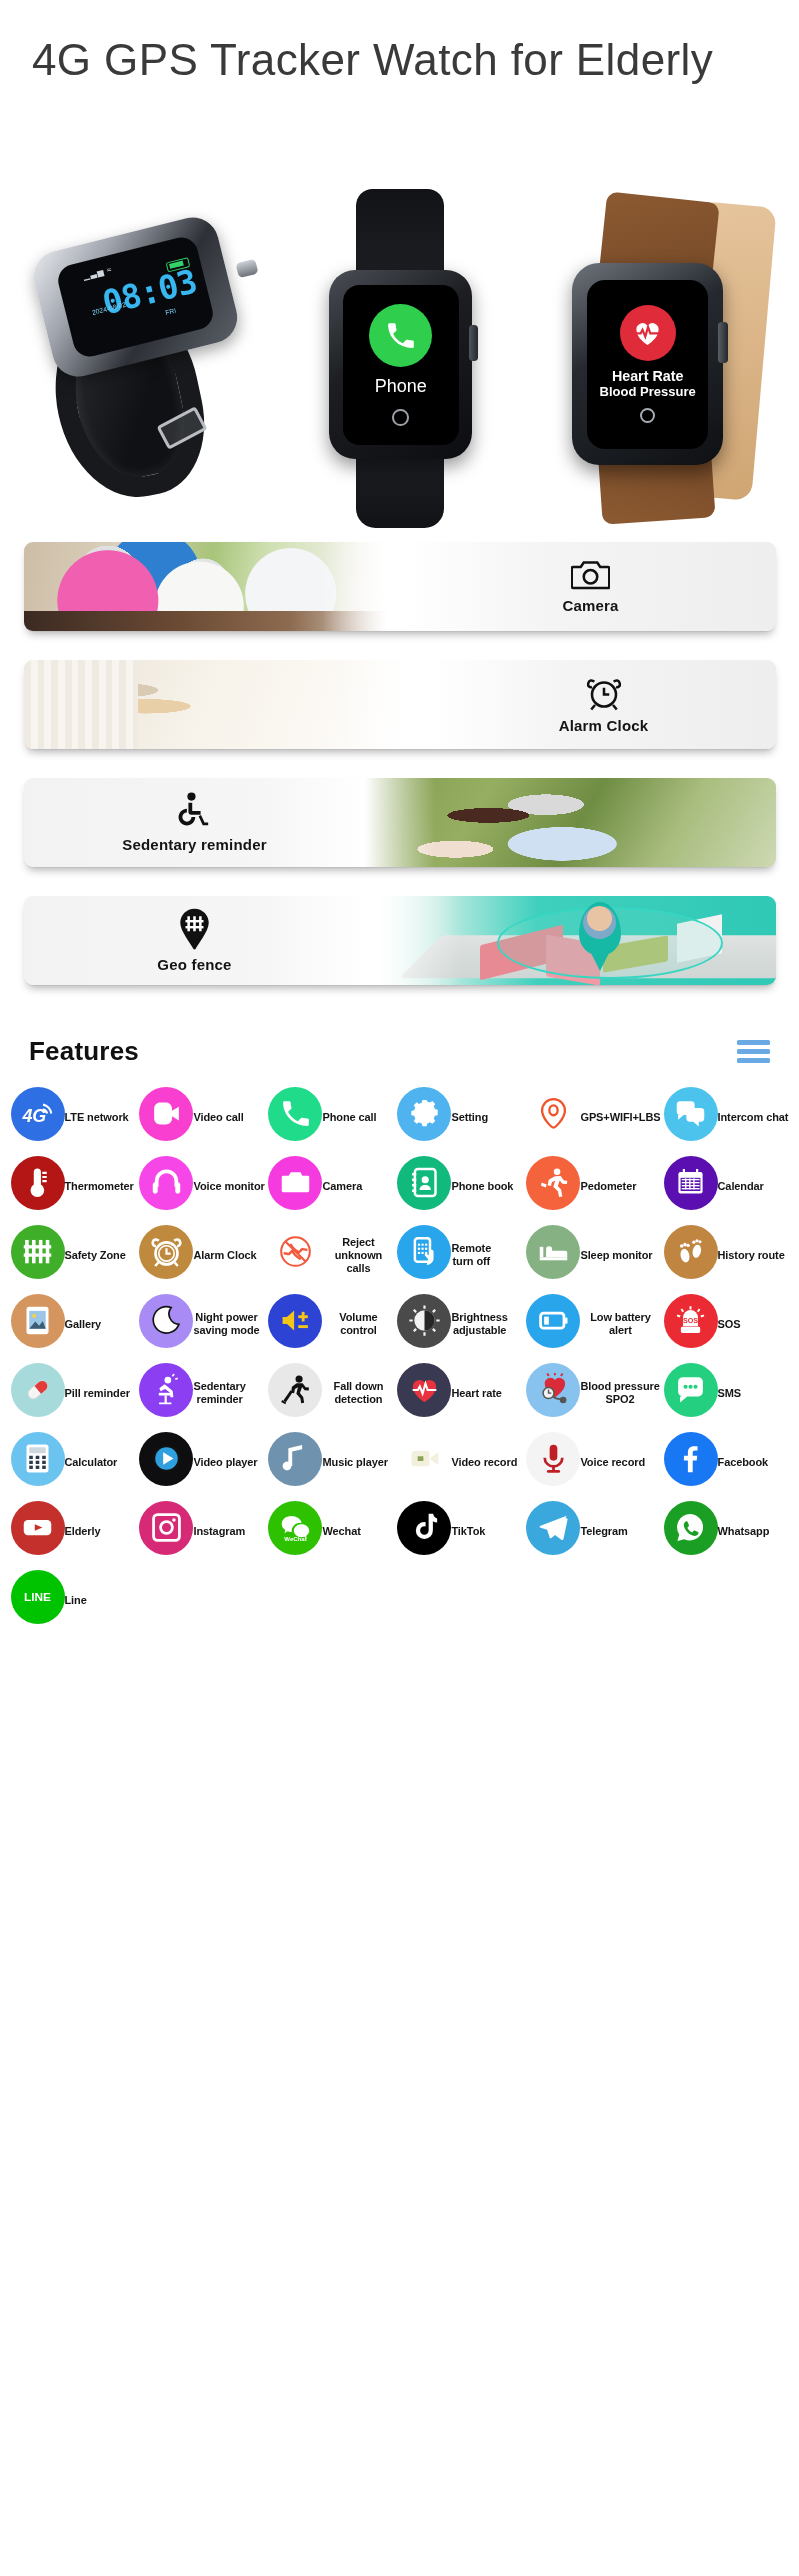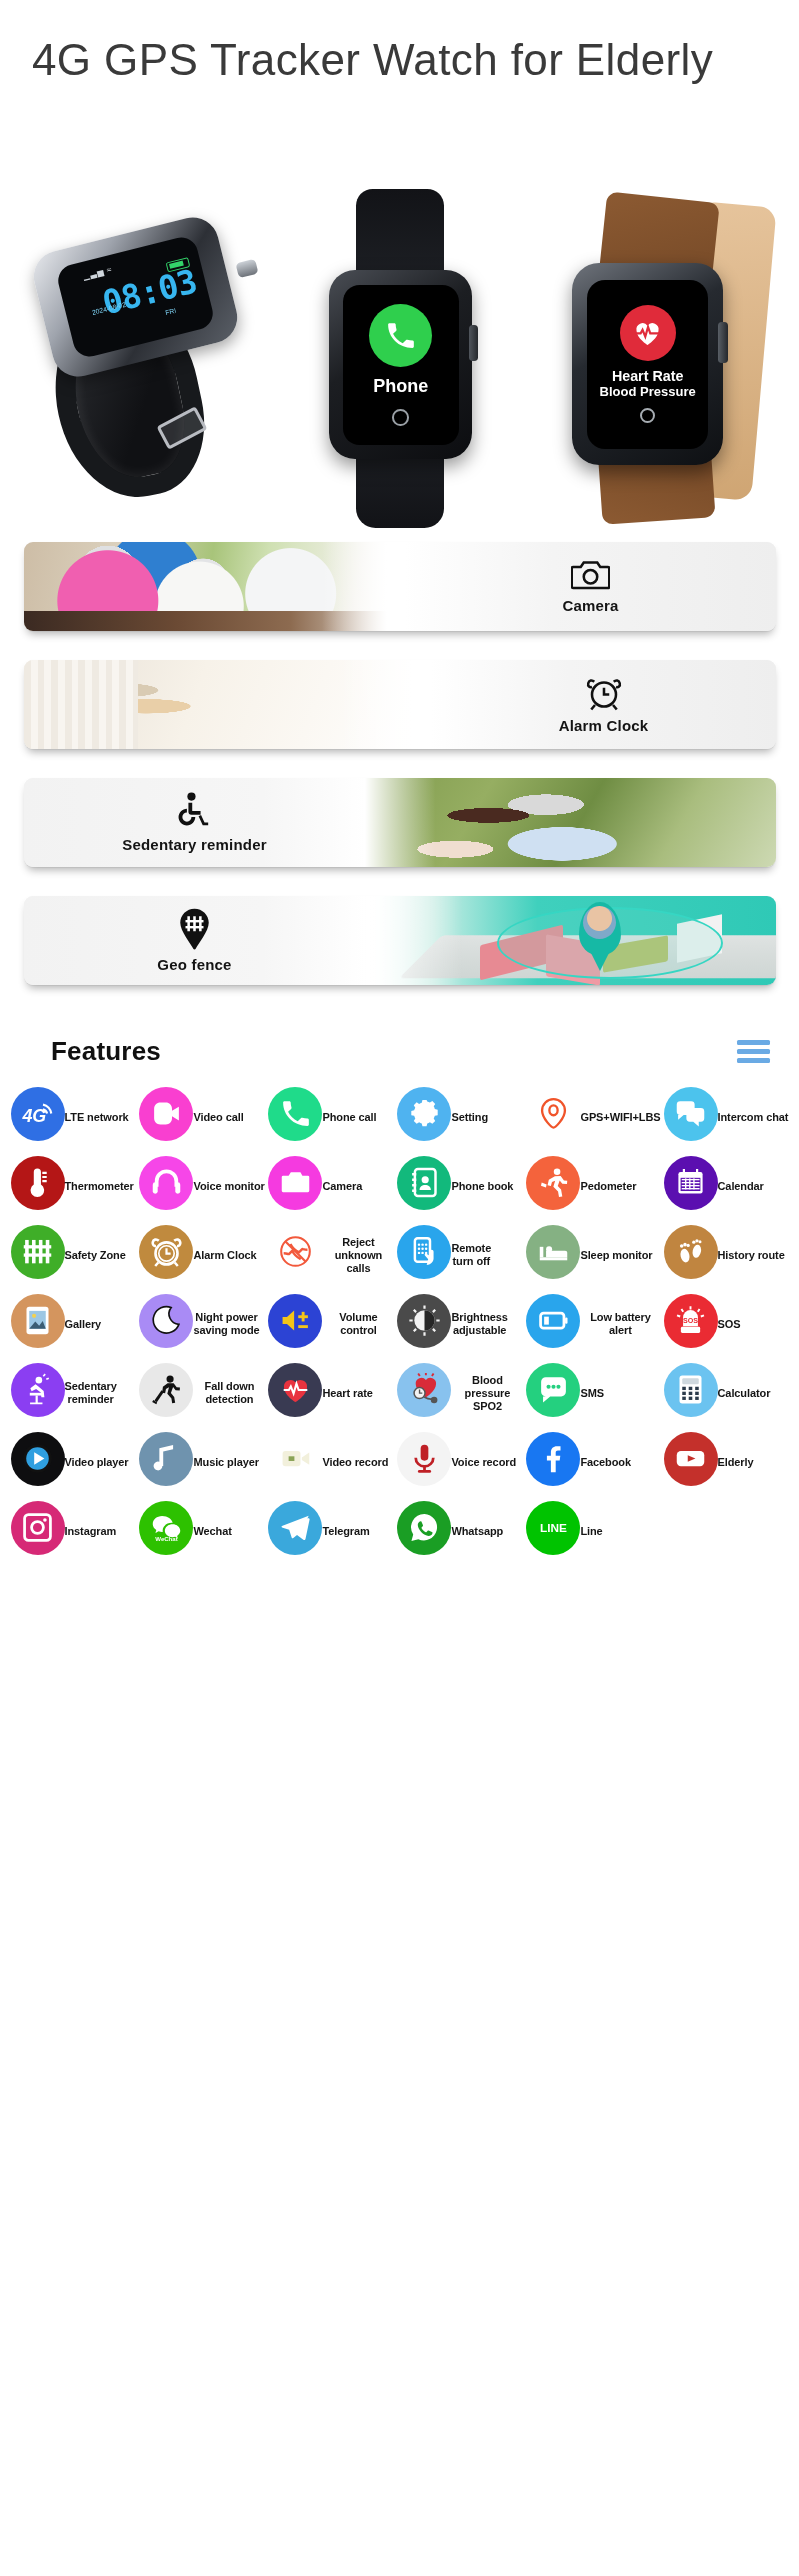--- a/index.html
+++ b/index.html
@@ -67,21 +67,21 @@
     background:linear-gradient(0deg,#121317,#23262b); border-radius:6px 6px 19.6px 19.6px; }
   .w2-body { position:absolute; left:19.6px; top:81px; width:143px; height:189px;
     background:linear-gradient(145deg,#4a4e55 0%,#1c1e22 40%,#0c0d10 100%);
     border-radius:26px; box-shadow:0 7.5px 18px rgba(0,0,0,.4); }
   .w2-screen { position:absolute; left:13.6px; top:15px; width:116px; height:160px;
     background:#000; border-radius:16.6px; display:flex; flex-direction:column;
     align-items:center; justify-content:center; }
   .w2-call { width:63px; height:63px; border-radius:50%; background:#2fcf4d;
     display:flex; align-items:center; justify-content:center; }
   .w2-call svg { width:33px; height:33px; fill:#fff; }
-  .w2-label { color:#fff; font-size:18px; font-weight:700; margin-top:9px; }
+  .w2-label { color:#fff; font-size:18px; font-weight:400; margin-top:9px; }
   .w2-home { width:16.6px; height:16.6px; border:2.3px solid #9aa0a6; border-radius:50%; margin-top:12px; }
   .w2-btn { position:absolute; right:12px; top:136px; width:9px; height:36px;
     background:linear-gradient(90deg,#51565d,#25282c); border-radius:3.8px; }
 
   
   .watch3 { position: relative; width: 226px; height: 332px; }
   .w3-strapT { position:absolute; left:54px; top:7.5px; width:113px; height:136px;
     background:linear-gradient(160deg,#8c5a32,#6d4323); border-radius:10.6px; transform:rotate(6deg); }
   .w3-strapB { position:absolute; left:53px; top:226px; width:113px; height:106px;
     background:linear-gradient(20deg,#8c5a32,#6d4323); border-radius:10.6px; transform:rotate(-4deg); }
@@ -181,21 +181,20 @@
     border-top:18px solid #16b9a5; }
   .ph4 .face { position:absolute; left:4.5px; top:4.5px; width:33px; height:33px;
     border-radius:50%; background: radial-gradient(circle at 50% 38%, #e9c4a4 0 12px, #7fa9c9 13px); }
   .ph4:before { content:""; position:absolute; left:0; top:0; width:98px; height:100%;
     background: linear-gradient(90deg,#fff, rgba(255,255,255,0)); z-index:3; }
 
   
   .features-head {
     display: flex; align-items: center; justify-content: space-between;
     padding: 16.6px 30px 7.5px 29px;
-    margin-left: 22px;
   }
   .features-title { font-size: 26px; font-weight: 700; color: #111; letter-spacing: 0.2px; }
   .burger { width: 33px; height: 22.6px; display: flex; flex-direction: column;
     justify-content: space-between; cursor: pointer; }
   .burger span { display: block; height: 4.5px; border-radius: 1.5px; background: #6aaae4; }
 
   .grid {
     display: grid; grid-template-columns: repeat(6, 1fr);
     padding: 4.5px 9px 22.6px 9px; row-gap: 4.5px;
   }
@@ -641,20 +640,31 @@
             <rect x="5" y="16.6" width="14" height="4.4" rx="1"></rect>
             <g stroke="#ffffff" stroke-width="1.4">
               <path d="M12 1.6v2.4M5.4 3.6l1.3 2M18.6 3.6l-1.3 2M2.2 8.2l2.3.9M21.8 8.2l-2.3.9"></path>
             </g>
             <text x="12" y="13.6" font-size="5.2" font-weight="700" text-anchor="middle" fill="#ea2b33" font-family="Liberation Sans">SOS</text>
           </svg>
         </div>
         <div class="clabel">SOS</div>
       </div>
       <div class="cell">
+        <div class="circle" style="background: rgb(167, 219, 219);">
+          <svg width="33" height="33" viewBox="0 0 24 24" fill="#e23b3b">
+            <g transform="rotate(-40 12 12)">
+              <rect x="4" y="8.6" width="16" height="7.4" rx="3.7" fill="#f4f4f4" stroke="#ddd" stroke-width=".6"></rect>
+              <path d="M12 8.6h4.3a3.7 3.7 0 0 1 0 7.4H12z" fill="#e23b3b"></path>
+            </g>
+          </svg>
+        </div>
+        <div class="clabel">Pill reminder</div>
+      </div>
+      <div class="cell">
         <div class="circle" style="background: rgb(139, 62, 242);">
           <svg width="33" height="33" viewBox="0 0 24 24" fill="#ffffff">
             <circle cx="13" cy="5.2" r="2.4"></circle>
             <path d="M10.6 8.2 6.8 11l.9 2.2 3.3-1.6 3.4 2.6.4 3.4h2.2l-.5-4.6-3.6-3z"></path>
             <path d="M6.4 14.4h9.4v2H6.4z"></path>
             <path d="M10.6 16.4h1.6v5h-1.6zM6.6 21.4h9v1.4h-9z"></path>
             <g stroke="#ffffff" stroke-width="1.2">
               <path d="M16.2 2.4l1.4-1.6M18.4 4.6l1.8-.8"></path>
             </g>
           </svg>
@@ -801,20 +811,28 @@
         <div class="circle" style="background: rgb(45, 193, 0);">
           <svg width="33" height="33" viewBox="0 0 24 24" fill="#ffffff">
             <path d="M8.8 3.6C5 3.6 2 6.2 2 9.4c0 1.8 1 3.4 2.6 4.5l-.7 2.1 2.4-1.2c.8.2 1.6.4 2.5.4h.5a5 5 0 0 1-.1-1c0-3.1 3-5.6 6.7-5.6h.6c-.6-2.8-3.6-5-7.7-5z"></path>
             <path d="M22 14.4c0-2.6-2.5-4.7-5.6-4.7s-5.6 2.1-5.6 4.7 2.5 4.7 5.6 4.7c.7 0 1.3-.1 1.9-.3l2 1-.6-1.7c1.4-.9 2.3-2.2 2.3-3.7z"></path>
             <text x="12" y="21.6" font-size="4.4" font-weight="700" text-anchor="middle" fill="#ffffff" font-family="Liberation Sans">WeChat</text>
           </svg>
         </div>
         <div class="clabel">Wechat</div>
       </div>
       <div class="cell">
+        <div class="circle" style="background: rgb(0, 0, 0);">
+          <svg width="33" height="33" viewBox="0 0 24 24" fill="#ffffff">
+            <path d="M15.4 2h2.9c.2 1.6 1.2 3 2.9 3.4v3c-1.1 0-2.2-.3-3.1-.9v6.7a6.2 6.2 0 1 1-6.2-6.2c.3 0 .6 0 .9.1v3.1a3.1 3.1 0 1 0 2.2 3V2z"></path>
+          </svg>
+        </div>
+        <div class="clabel">TikTok</div>
+      </div>
+      <div class="cell">
         <div class="circle" style="background: rgb(58, 168, 220);">
           <svg width="33" height="33" viewBox="0 0 24 24" fill="#ffffff">
             <path d="M21.6 3.4 2.6 10.8c-1.1.4-1.1 1 .1 1.3l4.7 1.5 1.8 5.6c.3.8.6.9 1.2.4l2.7-2.1 4.6 3.4c.9.5 1.4.2 1.6-.8l2.9-13.7c.2-1-.4-1.4-1.6-1z"></path>
           </svg>
         </div>
         <div class="clabel">Telegram</div>
       </div>
       <div class="cell">
         <div class="circle" style="background: rgb(26, 158, 36);">
           <svg width="33" height="33" viewBox="0 0 24 24" fill="#ffffff">

